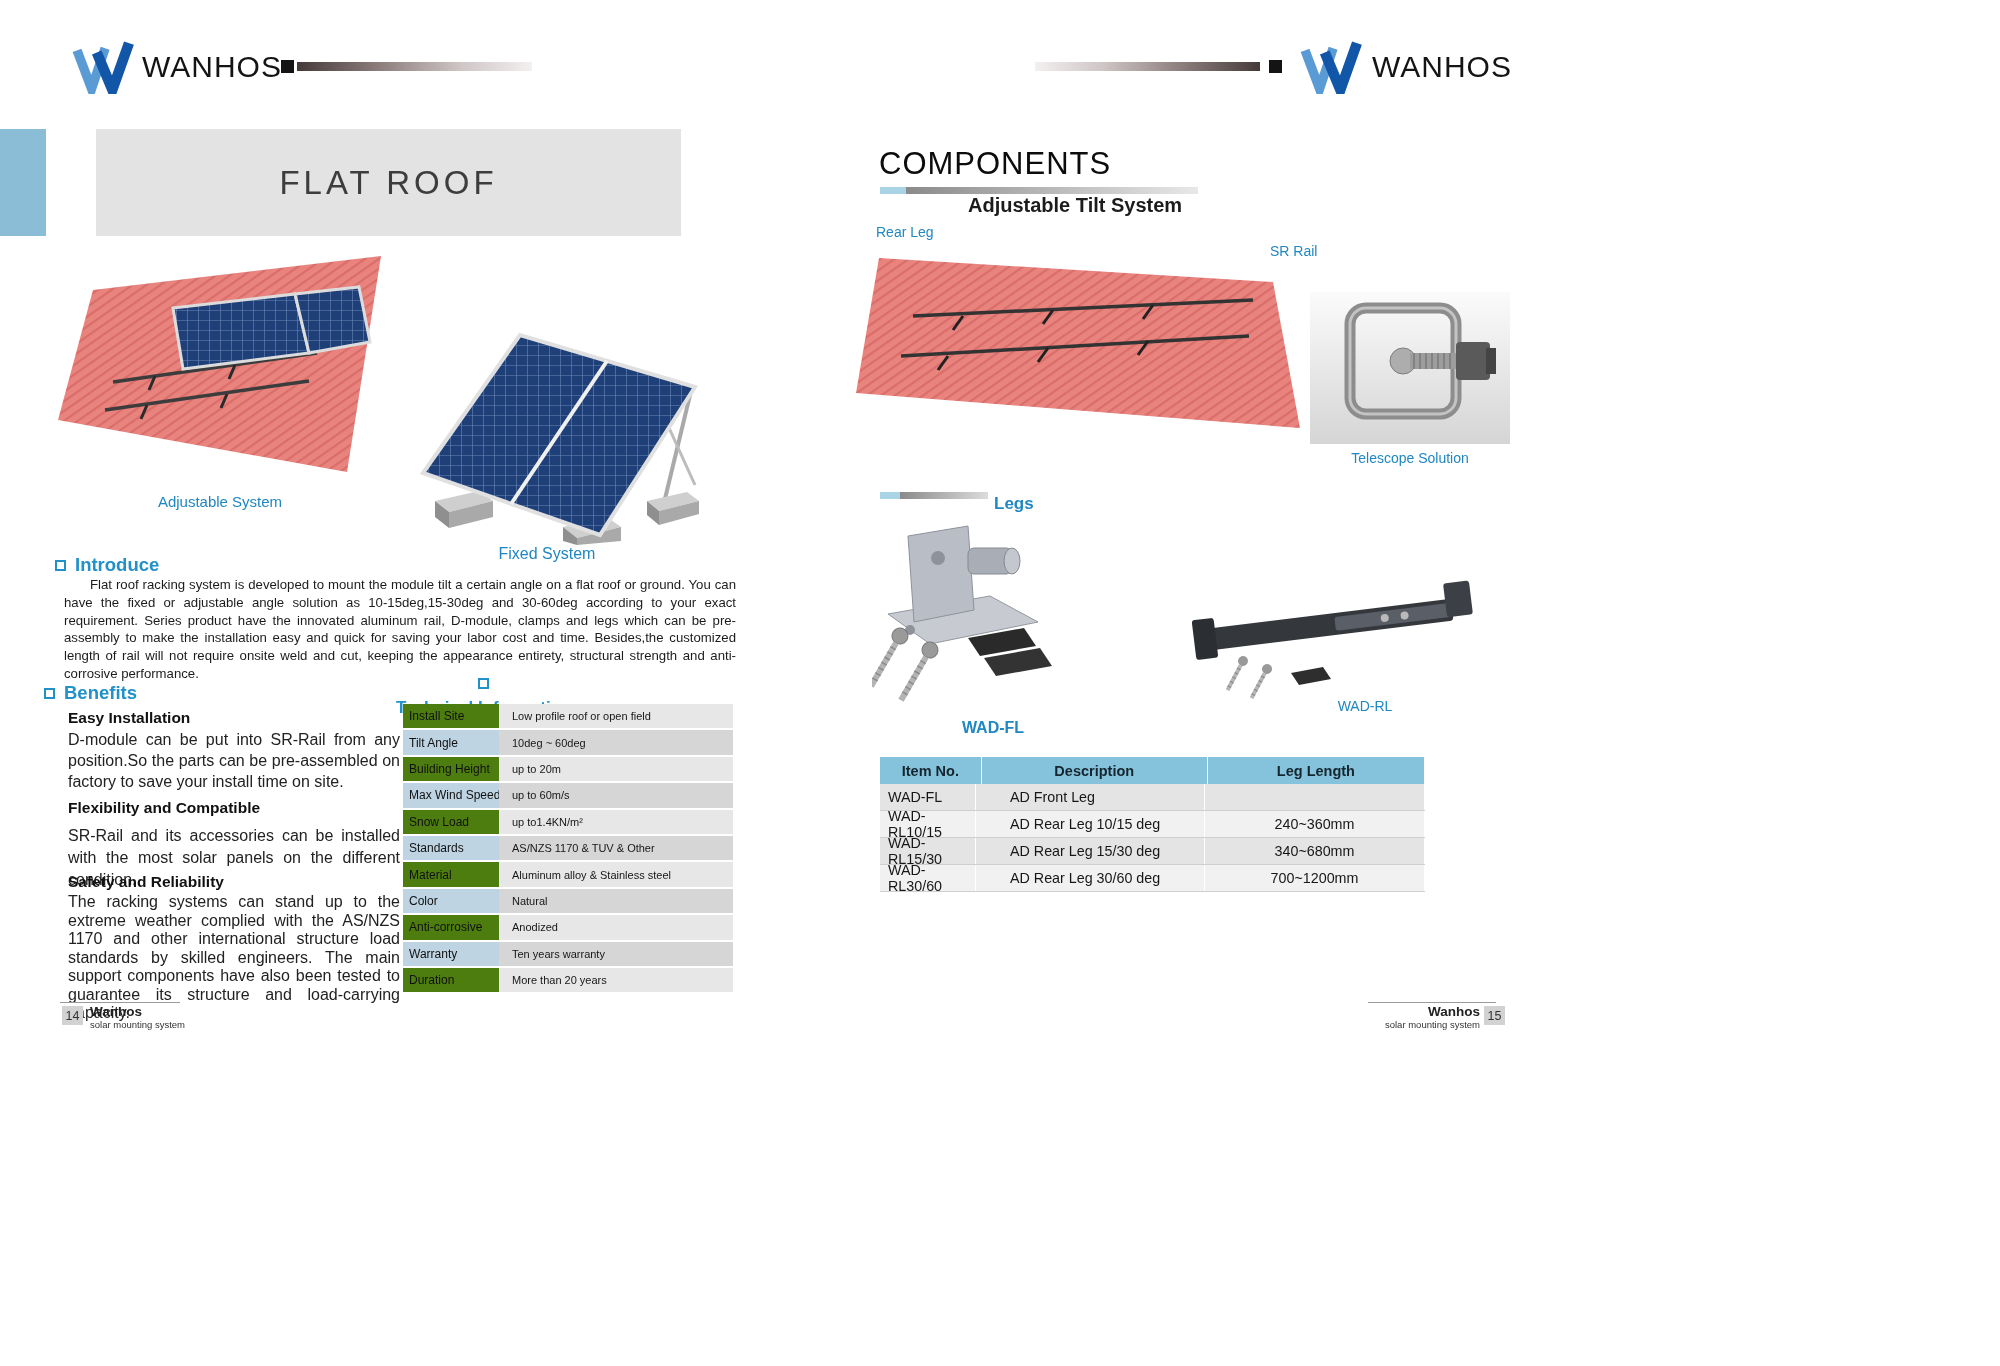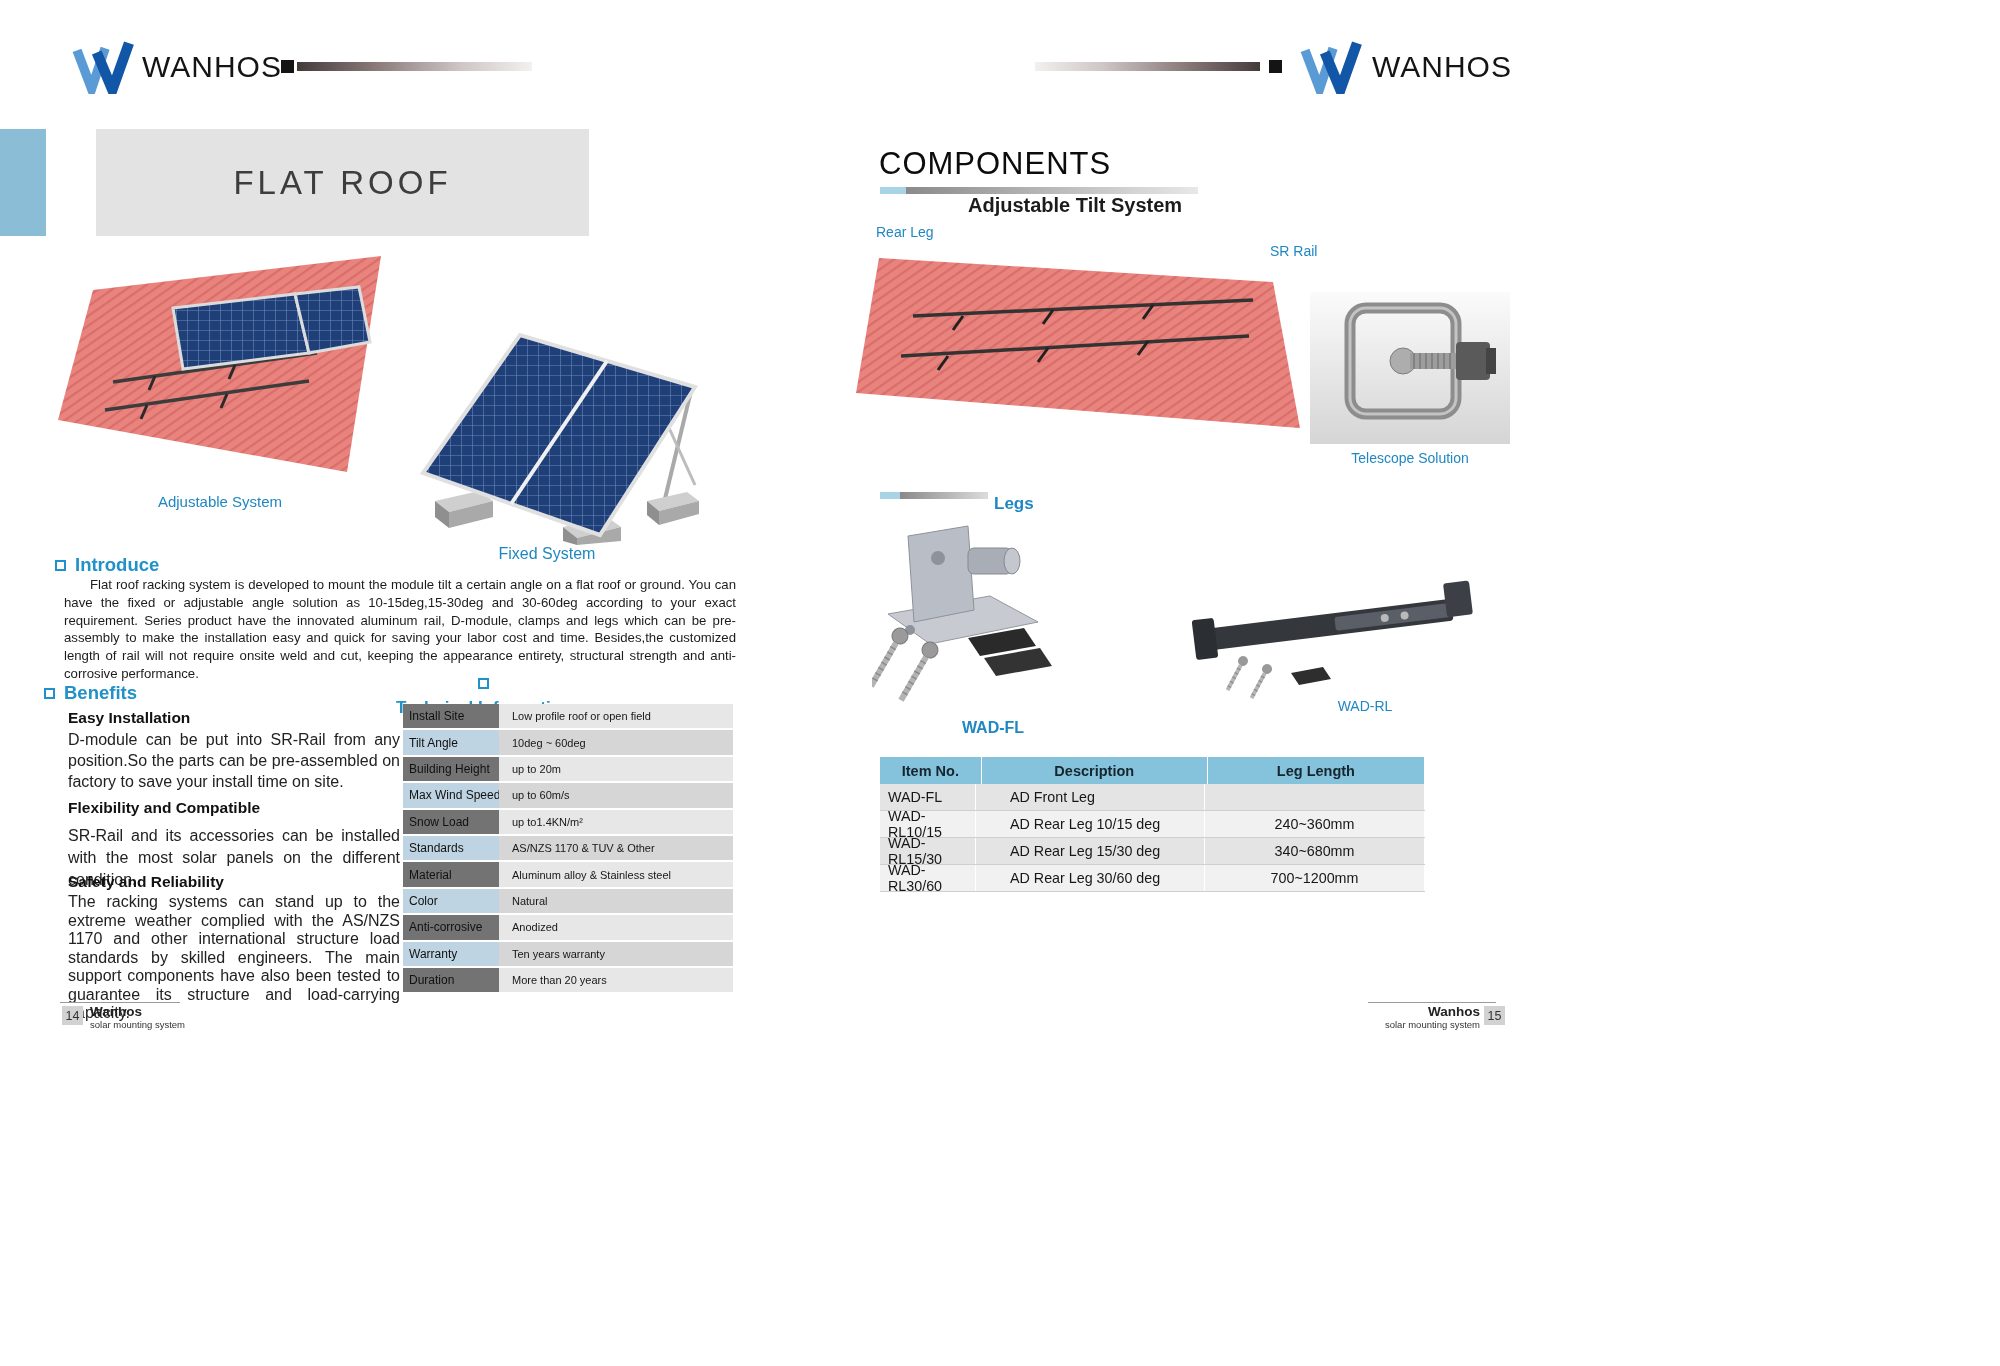--- a/index.html
+++ b/index.html
@@ -17,21 +17,21 @@
   .bullet{width:7px;height:7px;border:2px solid #2191c9;background:transparent;flex:0 0 auto;}
   .caption{color:#1f87c2;font-size:15px;text-align:center;}
   .smallcap{color:#1f87c2;font-size:14px;}
   .intro{font-size:13.2px;line-height:17.8px;text-align:justify;text-indent:26px;color:#1c1c1c;}
   .bentitle{font-size:15.5px;font-weight:700;color:#111;}
   .benbody{font-size:16px;color:#222;text-align:justify;width:332px;}
   .b1{line-height:21px;} .b2{line-height:22px;} .b3{line-height:18.5px;}
   .tech{width:330px;}
   .trow{display:flex;height:24.4px;margin-bottom:2px;}
   .tl{width:96px;flex:0 0 auto;display:flex;align-items:center;padding-left:6px;box-sizing:border-box;
-      font-size:12px;color:#111;background:#737373;overflow:hidden;white-space:nowrap;}
+      font-size:12px;color:#111;background:#4d7c0f;overflow:hidden;white-space:nowrap;}
   .tv{flex:1;display:flex;align-items:center;padding-left:13px;font-size:11px;color:#171717;background:#e7e7e7;white-space:nowrap;}
   .trow:nth-child(even) .tl{background:#bed4e2;}
   .trow:nth-child(even) .tv{background:#d6d6d6;}
   .footline{height:1px;background:#9a9a9a;}
   .pagebox{width:21px;height:19px;background:#d2d2d2;display:flex;align-items:center;justify-content:center;
            font-size:12.5px;color:#333;}
   .footbrand{font-size:13.5px;font-weight:700;color:#222;line-height:14px;}
   .foottag{font-size:9.5px;color:#333;line-height:11px;}
   .components-h{font-size:31px;font-weight:500;letter-spacing:1px;color:#0c0c0c;}
   .comp-underline{height:7px;background:linear-gradient(to right,#a9d4e6 0px,#a9d4e6 26px,#8a8a8a 26px,#e8e8e8 100%);}
@@ -83,21 +83,21 @@
   <div class="abs blacksq" style="left:1269px;top:60px;"></div>
   <div class="abs" style="left:1300px;top:40px;">
     <svg width="62" height="54" viewBox="0 0 56 52">
       <polyline points="3,10 17,47 30,8" fill="none" stroke="#5b9bd5" stroke-width="9"></polyline>
       <polyline points="22,12 37,48 53,3" fill="none" stroke="#1256a8" stroke-width="10"></polyline>
     </svg>
   </div>
   <div class="abs brandtext" style="left:1372px;top:50px;">WANHOS</div>
 
   <div class="abs accentblock" style="left:0;top:129px;width:46px;height:107px;"></div>
-  <div class="abs titlebox" style="left:96px;top:129px;width:493px;height:107px;">
+  <div class="abs titlebox" style="left:96px;top:129px;width:585px;height:107px;">
     <div class="titleline">FLAT ROOF</div>
   </div>
 
   <div class="abs" style="left:55px;top:250px;">
     <svg width="330" height="242" viewBox="0 0 330 242">
       <polygon points="38,40 326,6 292,222 3,170" fill="url(#hatchA)"></polygon>
       <line x1="58" y1="132" x2="262" y2="103" stroke="#3c3c3c" stroke-width="3.5"></line>
       <line x1="50" y1="160" x2="254" y2="131" stroke="#3c3c3c" stroke-width="3.5"></line>
       <line x1="100" y1="126" x2="94" y2="140" stroke="#2a2a2a" stroke-width="3"></line>
       <line x1="180" y1="115" x2="174" y2="129" stroke="#2a2a2a" stroke-width="3"></line>

